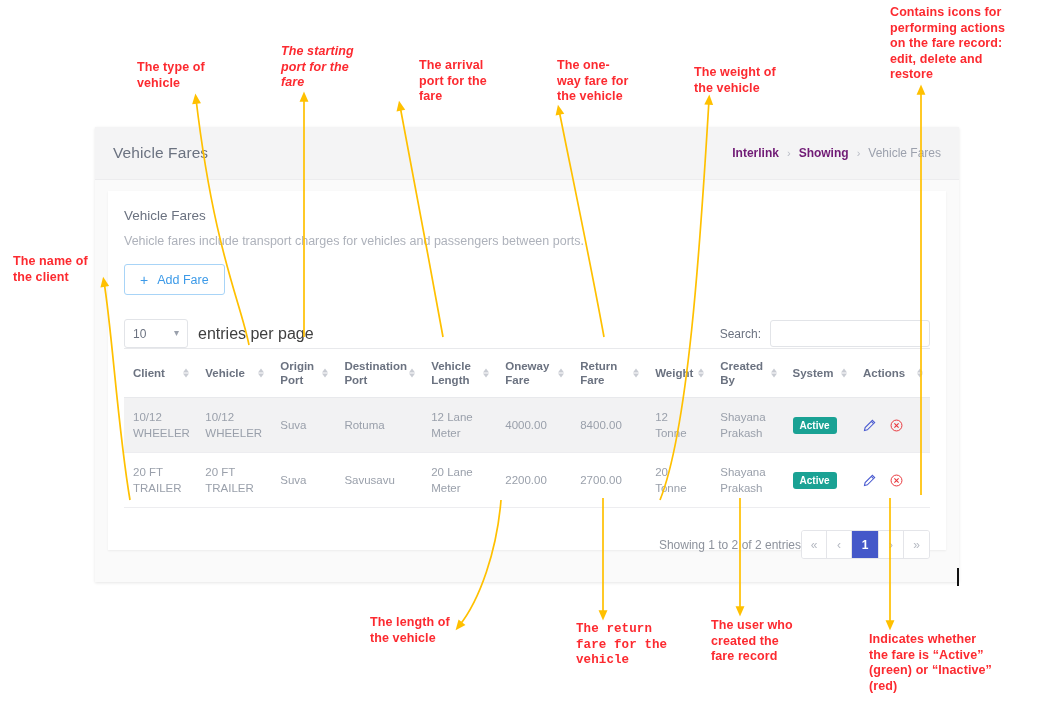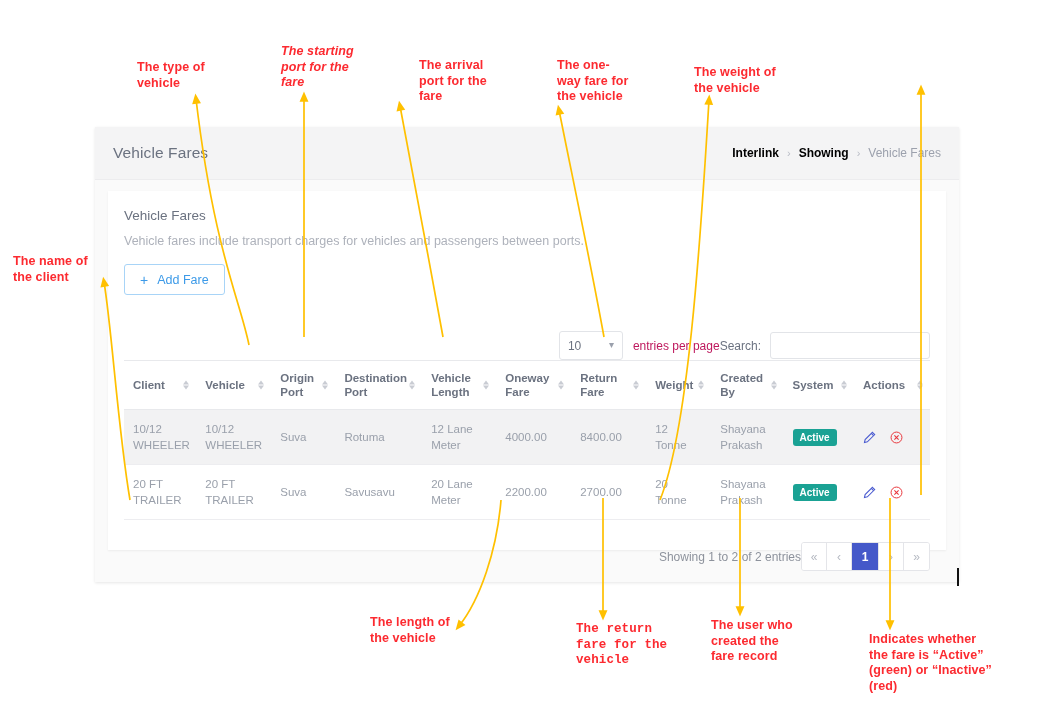--- a/index.html
+++ b/index.html
@@ -27,21 +27,21 @@
   }
   #card-header{
     height:53px;background:#f4f4f5;border-bottom:1px solid #ececee;
     display:flex;align-items:center;justify-content:space-between;
     padding:0 18px;box-sizing:border-box;
   }
   #card-header .ptitle{
     font-size:15.5px;color:#6b7280;letter-spacing:.1px;
   }
   .crumbs{display:flex;align-items:center;font-size:12px;}
-  .crumbs a{color:#000000;text-decoration:none;font-weight:bold;}
+  .crumbs a{color:#701a75;text-decoration:none;font-weight:bold;}
   .crumbs .sep{color:#b9bcc6;margin:0 8px;font-size:11px;}
   .crumbs .cur{color:#9ca1ad;}
 
   #panel{
     position:absolute;left:13px;top:64px;width:838px;height:359px;
     background:#fff;box-shadow:0 1px 2px rgba(0,0,0,.06);
     box-sizing:border-box;
   }
   #panel-inner{padding:17px 16px 0 16px;}
   .panel-title{font-size:13.5px;color:#6b7280;font-weight:normal;margin:0 0 11px 0;}
@@ -50,35 +50,35 @@
   .btn-add{
     display:inline-flex;align-items:center;gap:9px;
     height:31px;padding:0 15px;box-sizing:border-box;
     border:1px solid #a8d4f7;border-radius:3px;background:#fff;
     color:#3c9ae8;font-size:12.5px;cursor:pointer;
   }
   .btn-add .plus{font-size:14px;line-height:1;}
 
   
   .controls{
-    display:flex;align-items:center;justify-content:flex-end;
-    margin-top:36px;
+    display:flex;align-items:center;justify-content:space-between;
+    margin-top:24px;
   }
   .len-wrap{display:flex;align-items:center;gap:10px;}
   .len-select{
     position:relative;width:64px;height:29px;box-sizing:border-box;
     border:1px solid #e2e4e8;border-radius:3px;background:#fff;
     display:flex;align-items:center;padding:0 8px;
     font-size:12px;color:#6b7280;cursor:pointer;
   }
   .len-select .chev{
     position:absolute;right:8px;top:50%;transform:translateY(-60%);
     color:#9aa0ac;font-size:10px;
   }
-  .len-label{font-size:12px;color:#be185d;}
+  .len-label{font-size:16px;color:#404040;}
   .search-wrap{display:flex;align-items:center;gap:9px;}
   .search-label{font-size:12px;color:#6b7280;}
   .search-input{
     width:160px;height:27px;box-sizing:border-box;
     border:1px solid #e2e4e8;border-radius:3px;background:#fff;
     font-family:"Liberation Sans",sans-serif;font-size:12px;color:#555;
     padding:0 7px;outline:none;
   }
 
   
@@ -392,20 +392,25 @@
 port for the
 fare</div>
   <div class="anno" style="left:419px;top:58px;">The arrival
 port for the
 fare</div>
   <div class="anno" style="left:557px;top:58px;">The one-
 way fare for
 the vehicle</div>
   <div class="anno" style="left:694px;top:65px;">The weight of
 the vehicle</div>
+  <div class="anno" style="left:890px;top:5px;">Contains icons for
+performing actions
+on the fare record:
+edit, delete and
+restore</div>
   <div class="anno" style="left:13px;top:254px;">The name of
 the client</div>
   <div class="anno" style="left:370px;top:615px;">The length of
 the vehicle</div>
   <div class="anno" style="left:576px;top:622px;font-family:Liberation Mono, monospace;">The return
 fare for the
 vehicle</div>
   <div class="anno" style="left:711px;top:618px;">The user who
 created the
 fare record</div>

